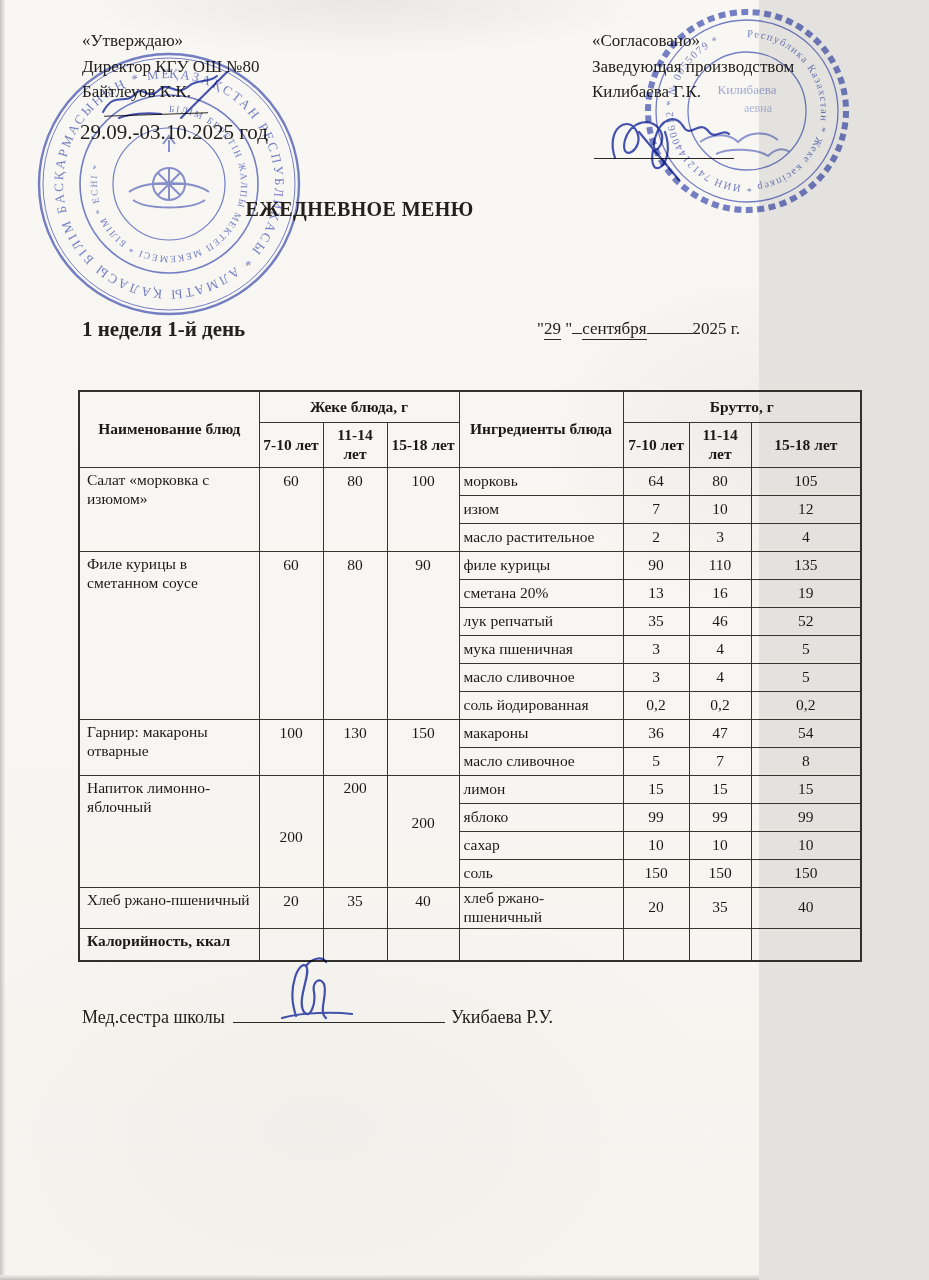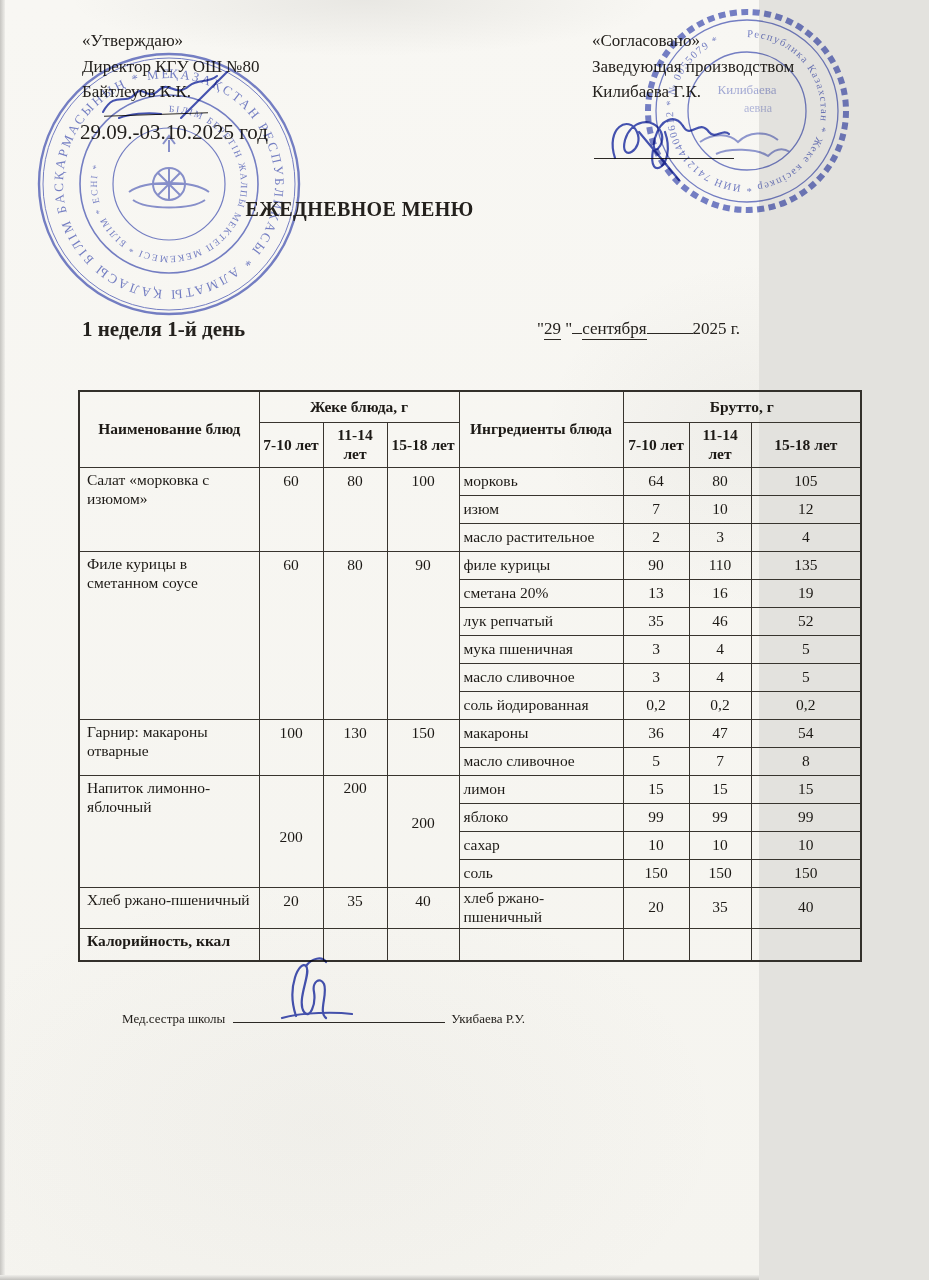--- a/index.html
+++ b/index.html
@@ -52,21 +52,21 @@
   tbody td{height:25px;padding:1px 4px;line-height:1.22;}
   td.c-name{text-align:left;vertical-align:top;padding:3px 4px 3px 7px;}
   td.c-name.b{font-weight:bold;}
   td.c-ing{text-align:left;vertical-align:middle;}
   td.c-val{text-align:center;vertical-align:middle;}
   td.c-out{text-align:center;vertical-align:top;padding-top:4px;}
   td.c-out.va-top{padding-top:3px;}
   td.c-out.va-mid{padding-top:38px;}
   td.c-out.va-low{padding-top:52px;}
 
-  .footer{position:absolute;left:82px;top:1005px;font-size:13px;margin-left:40px;}
+  .footer{position:absolute;left:82px;top:1005px;font-size:18px;}
   .footer .sigline{display:inline-block;width:212px;border-bottom:1.7px solid #2b2824;height:17px;margin:0 6px 0 8px;}
 
   .ink{position:absolute;mix-blend-mode:multiply;}
   .stamp{opacity:.74;filter:blur(.3px);}
   .sig{opacity:.88;}
 </style>
 </head>
 <body>
 
 <div id="paper">

